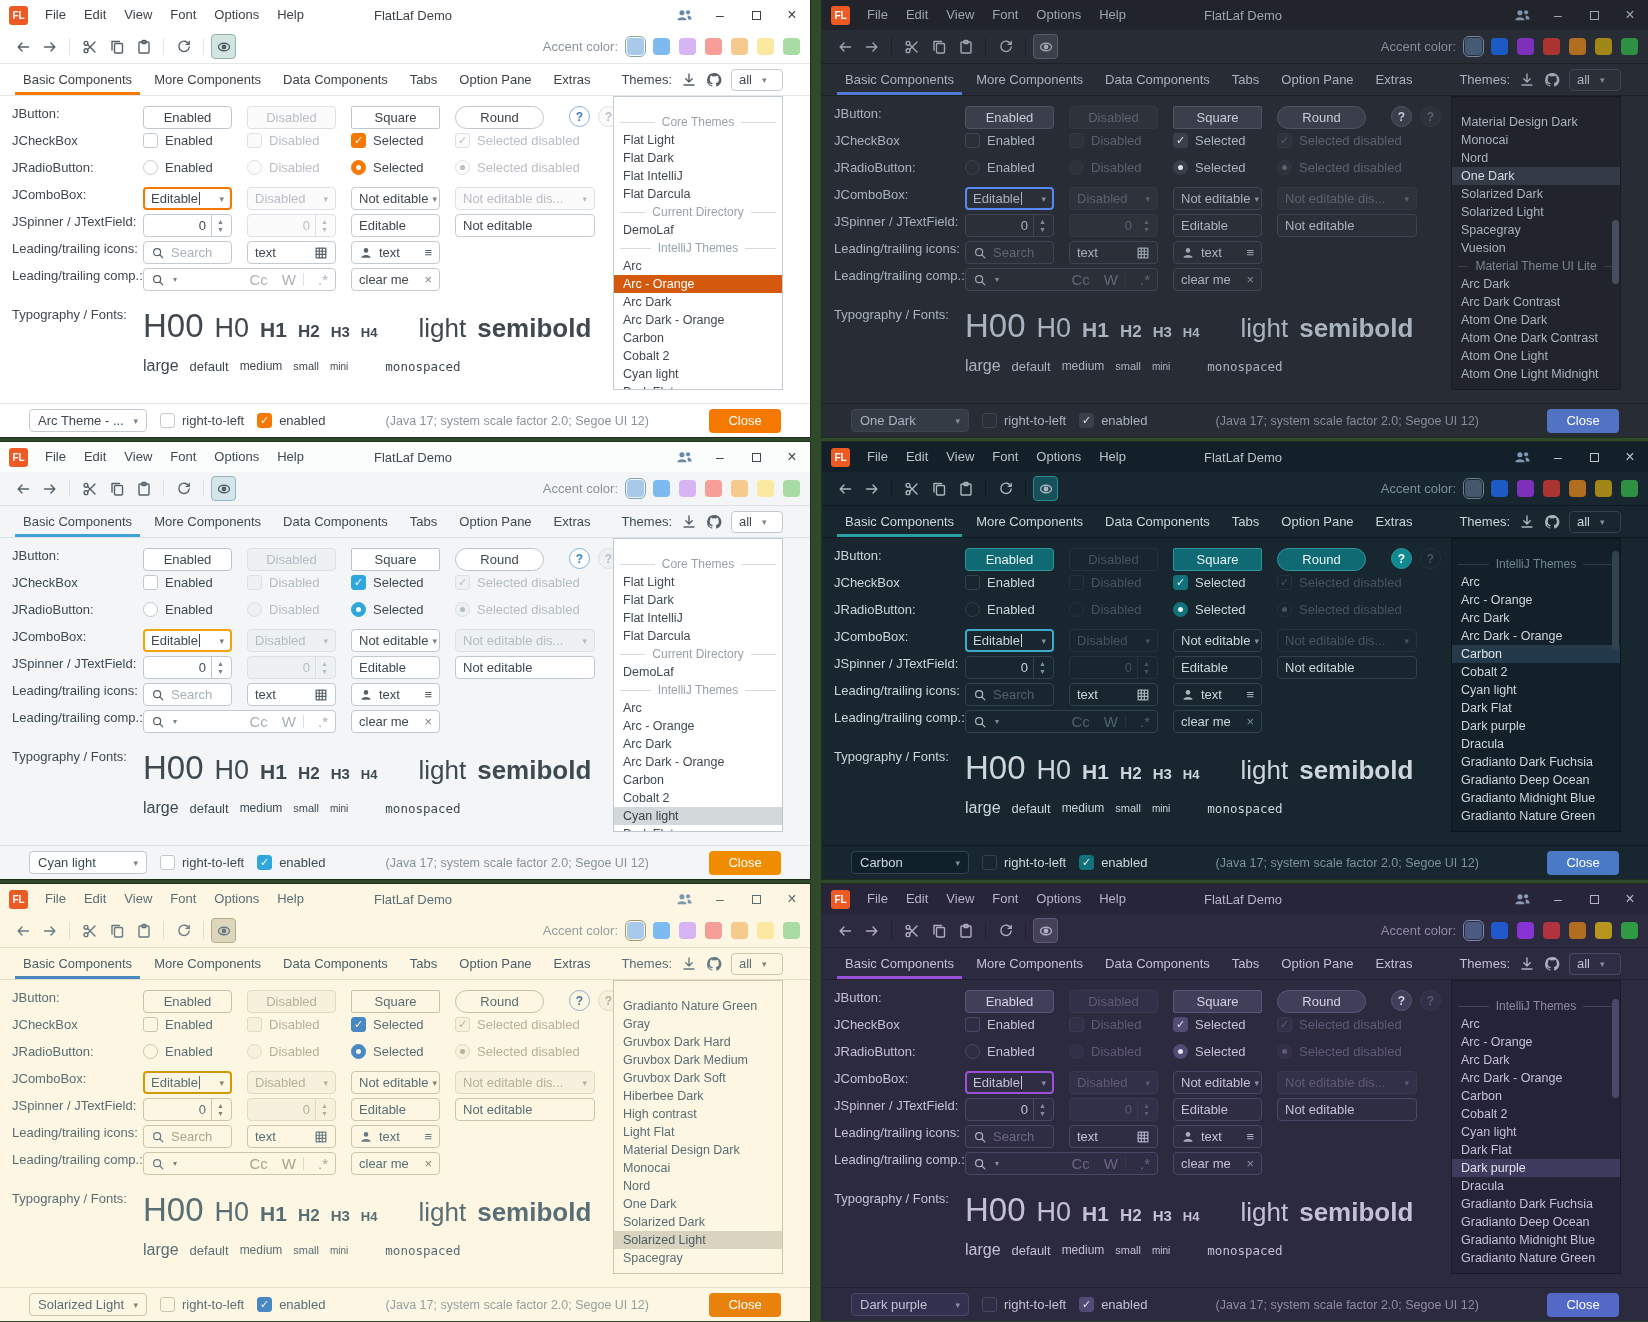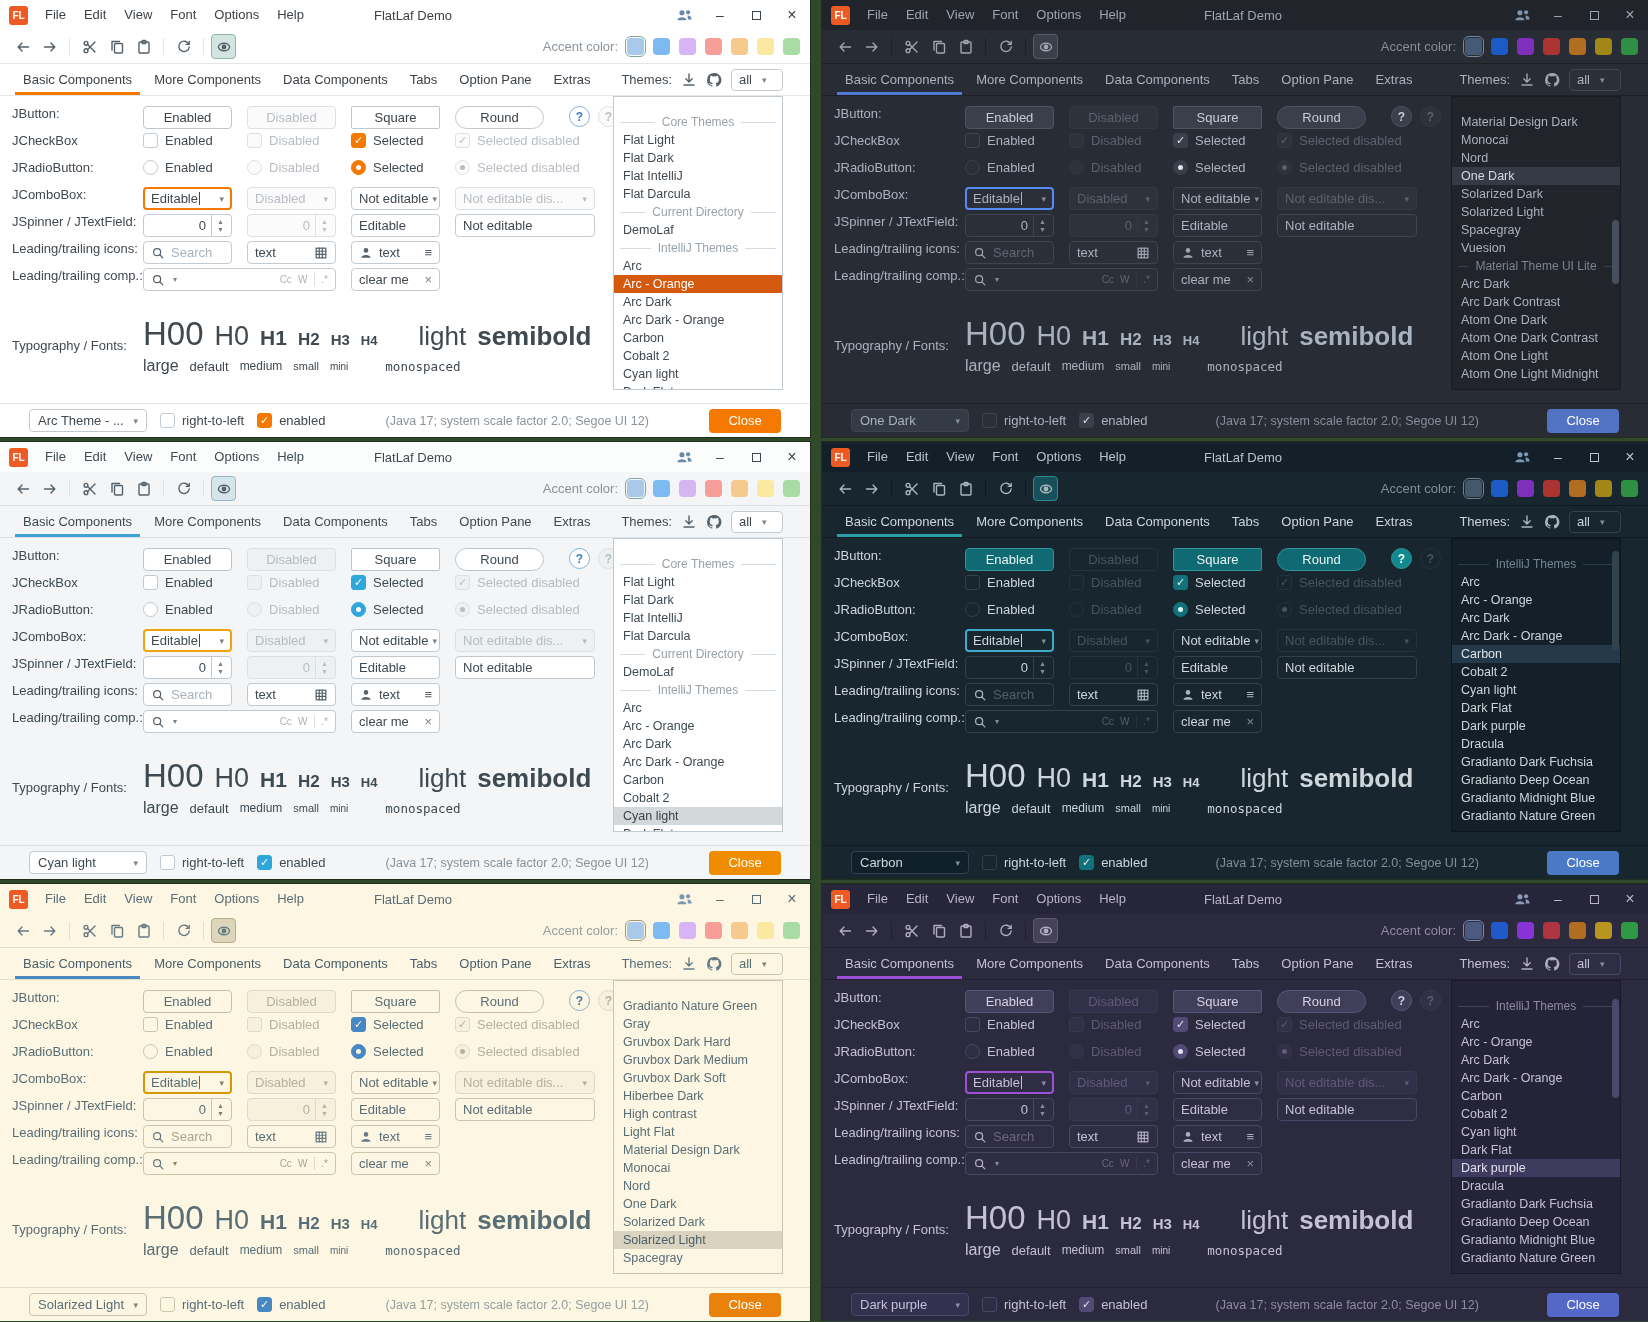--- a/index.html
+++ b/index.html
@@ -99,28 +99,28 @@
   .caret { width:1px; height:13px; background:currentColor; margin-left:1px; }
   .num { flex:1; text-align:right; padding-right:5px; }
   .spin { margin-left:auto; align-self:stretch; display:flex; flex-direction:column; align-items:center;
           justify-content:center; color:var(--arrowFg); font-size:7px; line-height:1.1; padding-left:5px;
           border-left:1px solid var(--fieldBorder); }
   .field.dis .spin { color:var(--dim); border-color:var(--dimBorder); }
   .lead-ic { width:14px; height:14px; margin-right:6px; flex:none; }
   .tr-ic { margin-left:auto; color:var(--iconFg); font-size:13px; }
   .tr-svg { margin-left:auto; width:14px; height:14px; flex:none; }
   .ph { color:var(--placeholder); }
-  .hint { color:var(--placeholder); margin-left:6px; font-size:10px; }
+  .hint { color:var(--placeholder); margin-left:14px; font-size:15px; }
   .vline { width:1px; height:13px; background:var(--dimBorder); margin-left:7px; }
   .x-clear { margin-left:auto; color:var(--arrowFg); font-size:13px; }
   .arrow-sm { color:var(--arrowFg); font-size:8px; margin-left:2px; }
   .spacer { flex:1; }
 
   
-  .typo-row { display:flex; align-items:flex-end; margin-top:12px; height:46px; }
+  .typo-row { display:flex; align-items:flex-start; margin-top:12px; height:46px; }
   .typo-main { display:flex; align-items:baseline; gap:11px; white-space:nowrap; }
   .t-h00 { font-size:33px; }
   .t-h0 { font-size:27px; }
   .t-h1 { font-size:21px; font-weight:700; }
   .t-h2 { font-size:17px; font-weight:700; }
   .t-h3 { font-size:15px; font-weight:700; }
   .t-h4 { font-size:13px; font-weight:700; }
   .t-light { font-size:26px; font-weight:300; margin-left:30px; }
   .t-semi { font-size:26px; font-weight:600; }
   .typo-sizes { display:flex; align-items:center; gap:11px; margin-left:131px; margin-top:4px; }

